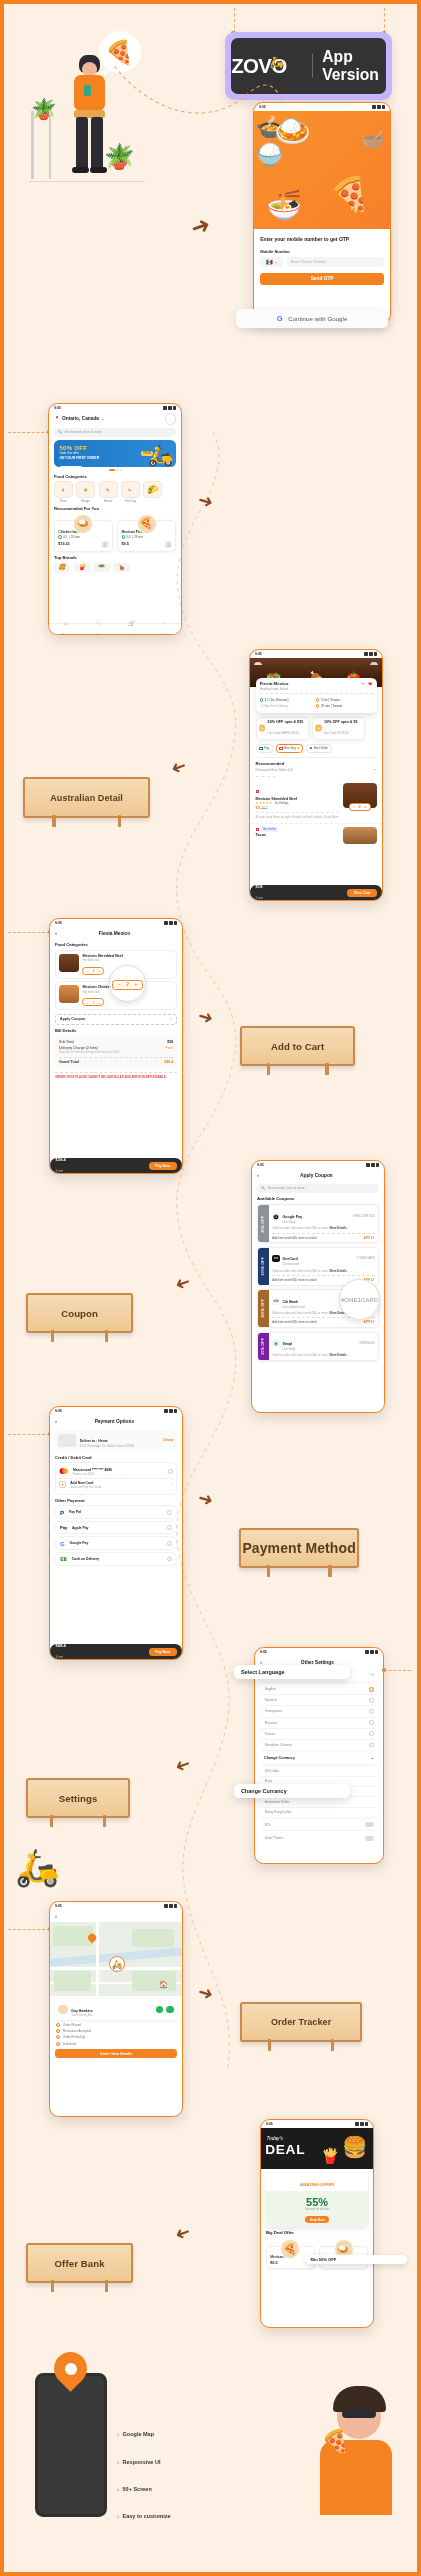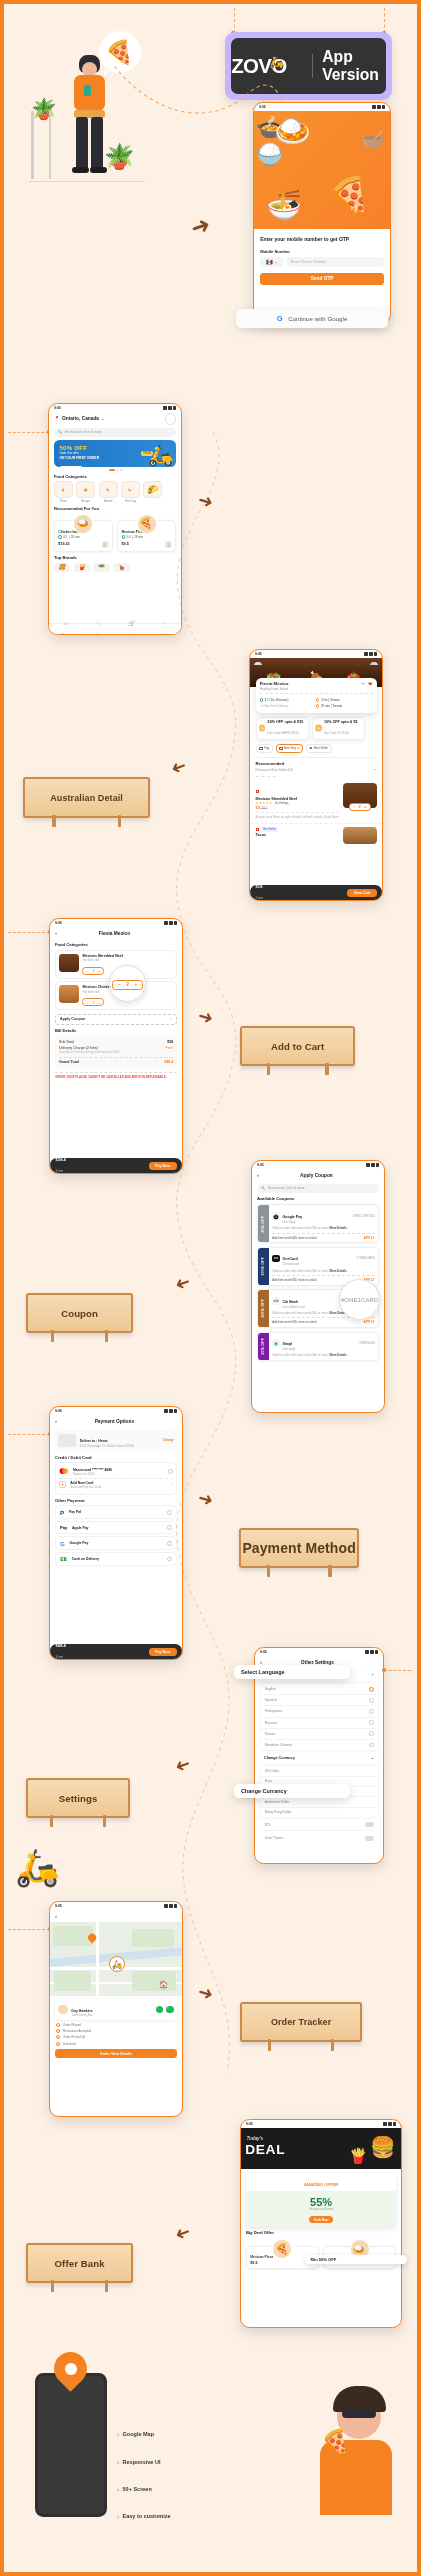--- a/index.html
+++ b/index.html
@@ -1022,21 +1022,21 @@
           <span>Delivered</span>
         </div>
     <div class="btn-wide">Order View Details</div>
   </div>
 
   <div class="sign" style="left:232px;top:1994px;width:122px;height:40px;font-size:9px;">
     <span>Order Tracker</span>
   </div>
   <div class="arrow" style="left:190px;top:1974px;font-size:18px;transform:rotate(16deg);">➜</div>
 
-  <div class="phone" style="left:232px;top:2111px;width:162px;height:209px;">
+  <div class="phone" style="left:252px;top:2111px;width:114px;height:209px;">
     <div class="statusbar">
       <span>9:05</span>
       <span class="sb-icons">
             <i class="sb-bar"></i>
             <i class="sb-bar"></i>
             <i class="sb-bar"></i>
           </span>
     </div>
     <div class="dealtop">
       <span class="t1">Today's</span>

